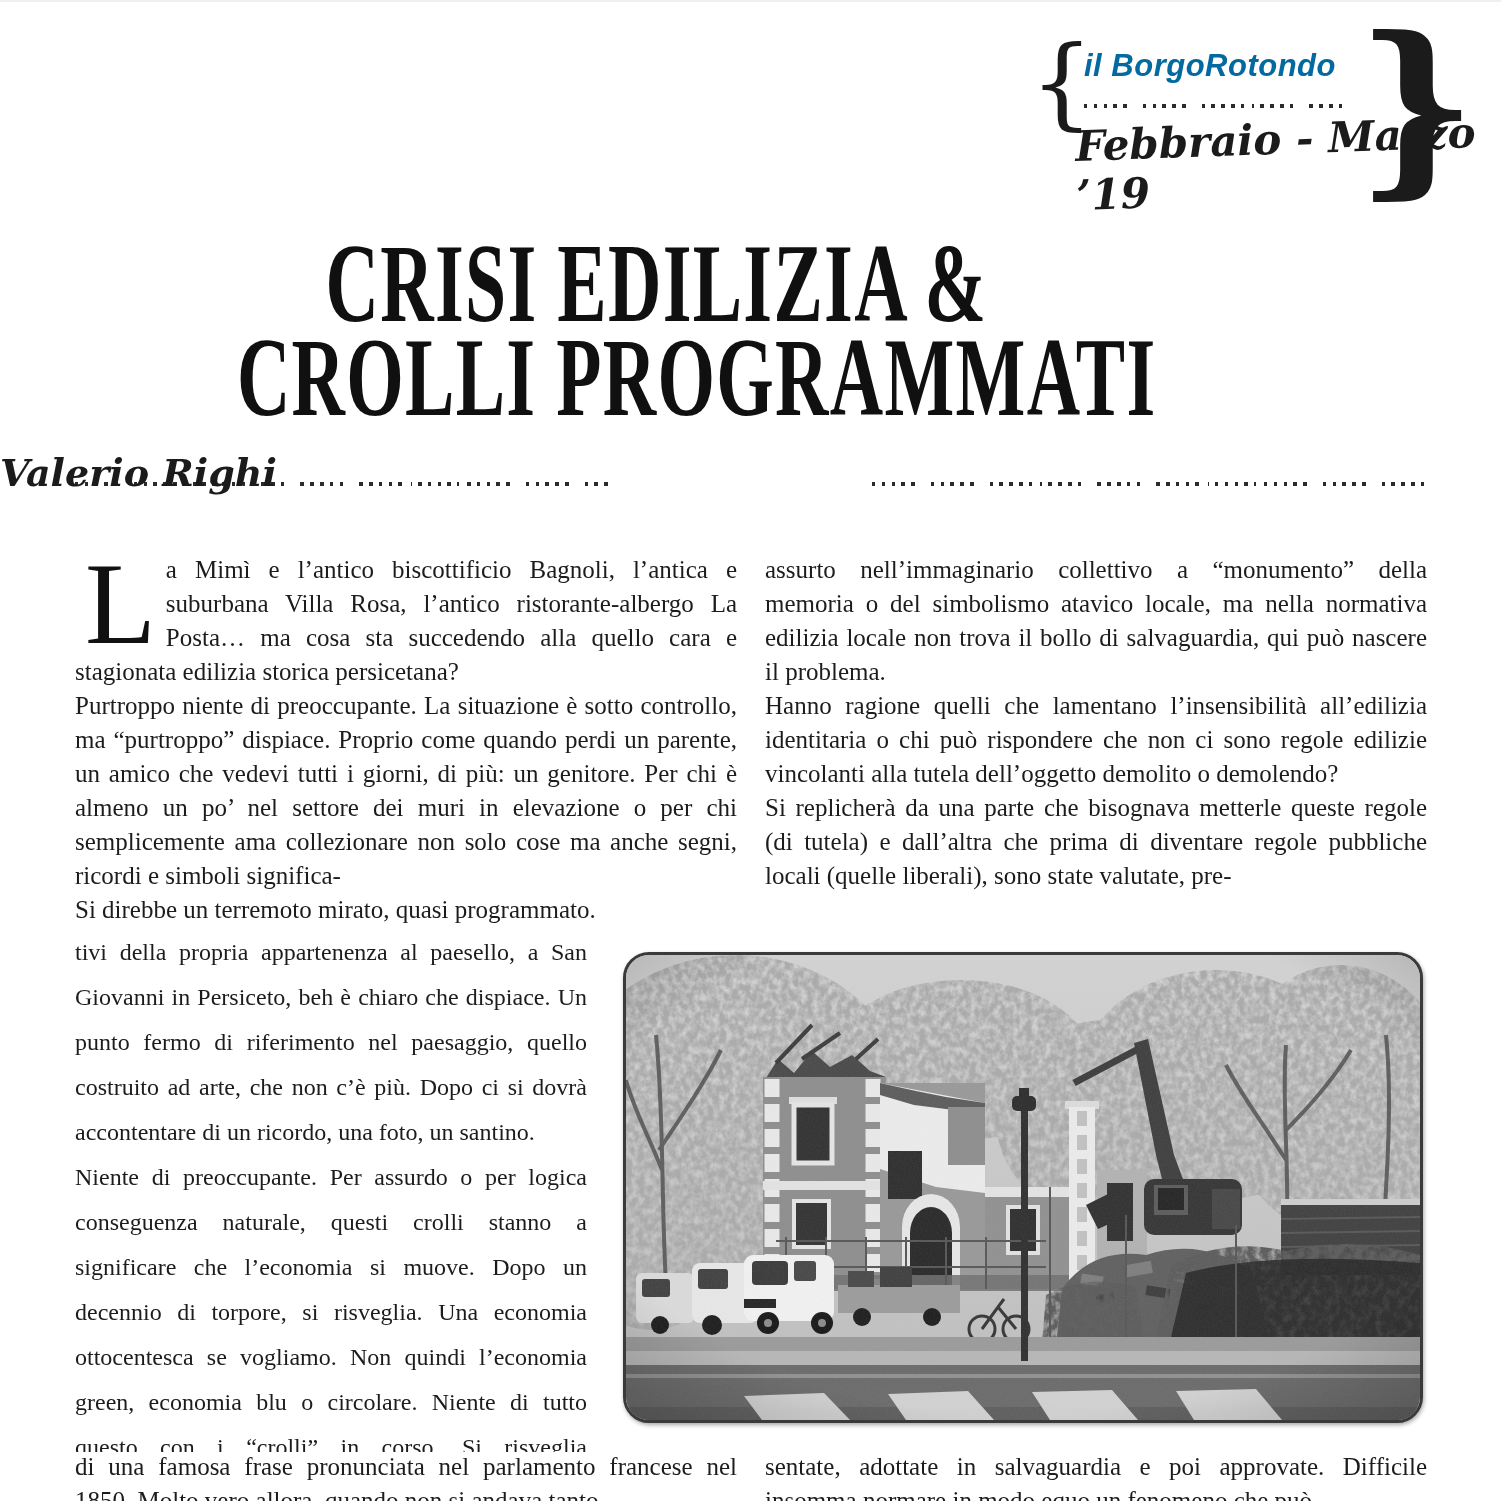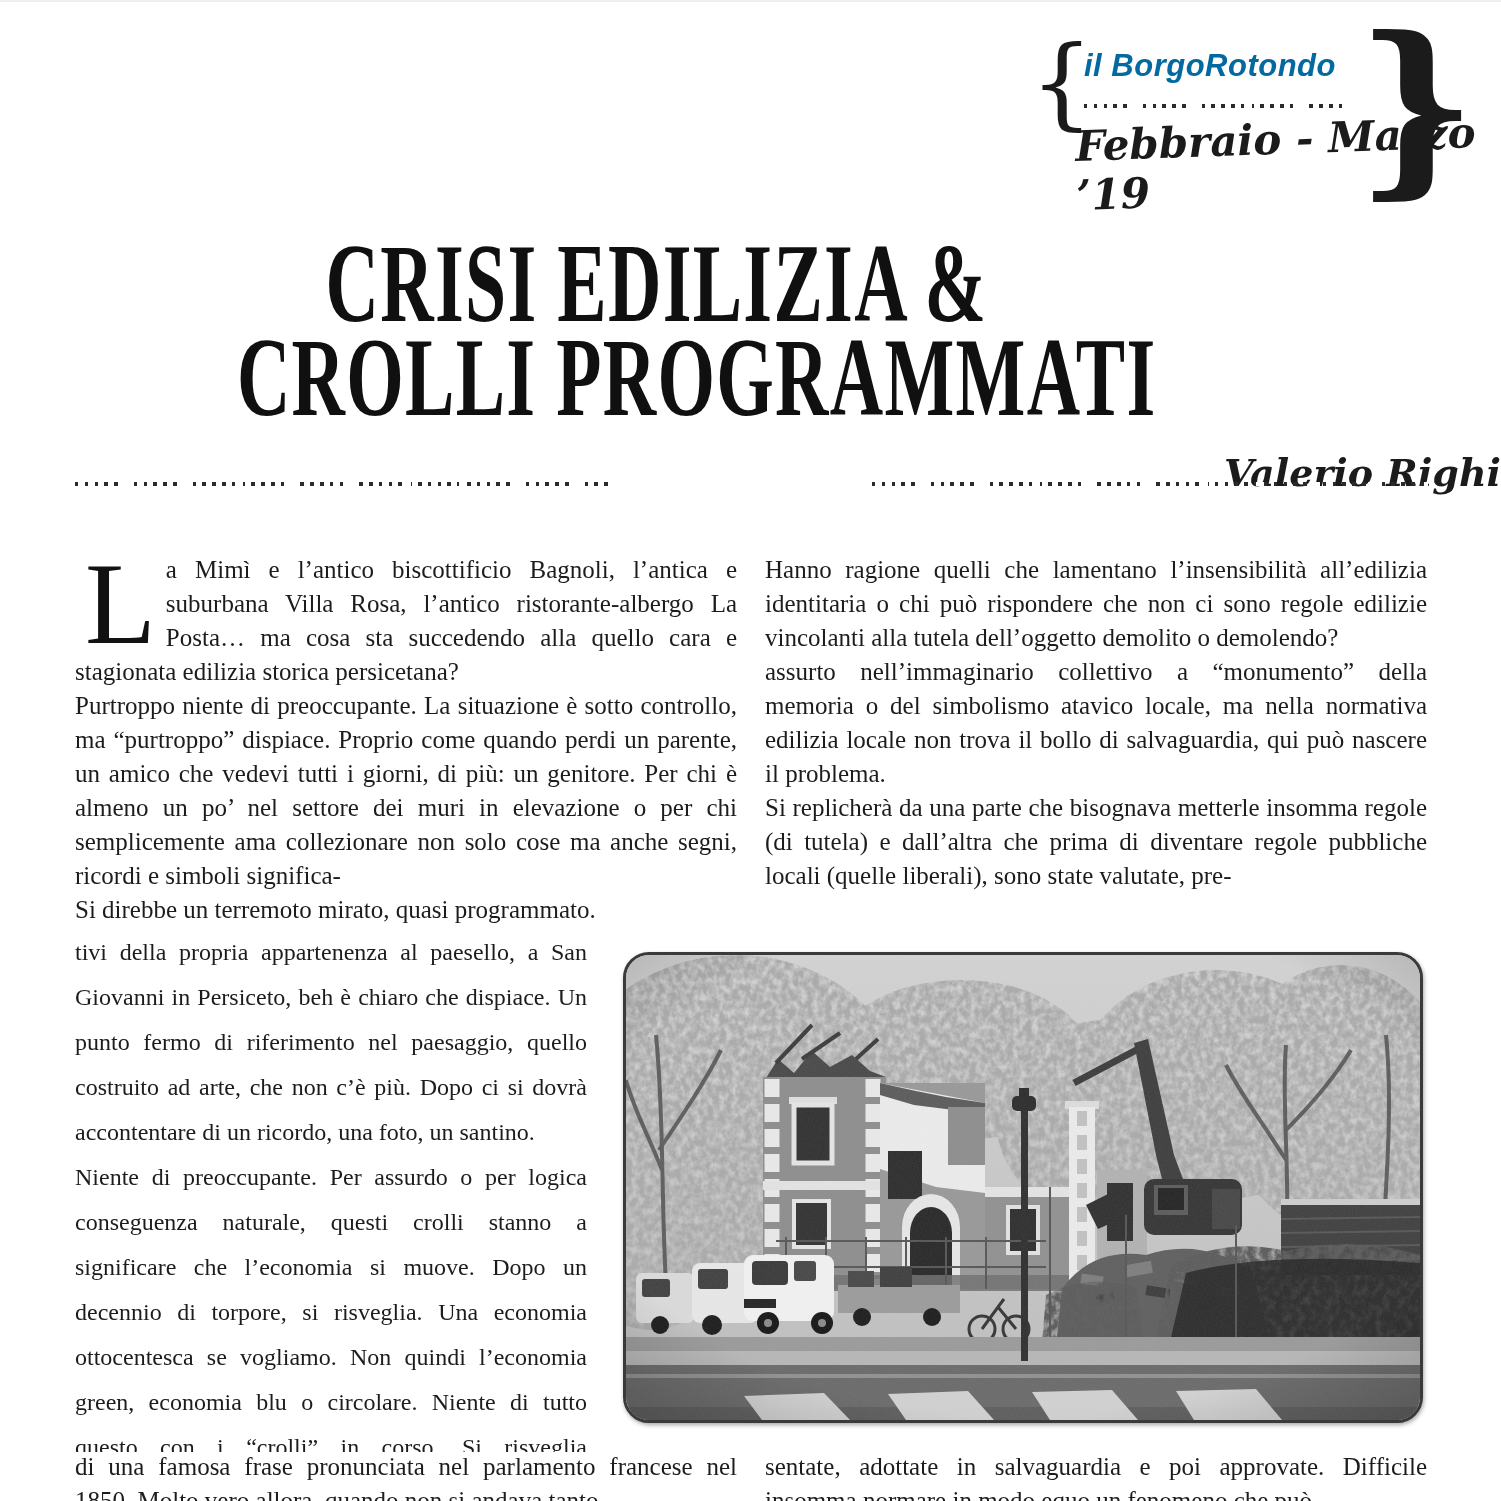--- a/index.html
+++ b/index.html
@@ -21,21 +21,21 @@
   .dotted{
     background:
       repeating-linear-gradient(90deg, transparent 0 48px, #ffffff 48px 56px),
       repeating-linear-gradient(90deg, #2b2b2b 0 3.5px, transparent 3.5px 9.8px);
   }
 
   
   .title{left:0;top:234px;width:1312px;text-align:center;color:#101010;}
   .title-line{display:block;height:94px;line-height:94px;white-space:nowrap;}
   .title-line>span{display:inline-block;font-size:112px;font-weight:bold;letter-spacing:2px;transform:scaleX(0.66);}
-  .author{left:0;top:448px;width:1501px;text-align:right;font-family:"DejaVu Serif",serif;font-style:italic;font-weight:bold;font-size:38px;color:#1b1b1b;}
+  .author{left:0;top:448px;width:1501px;text-align:left;font-family:"DejaVu Serif",serif;font-style:italic;font-weight:bold;font-size:38px;color:#1b1b1b;}
   .author-rule-left{left:75px;top:480px;width:537px;height:4px;}
   .author-rule-right{left:872px;top:480px;width:556px;height:4px;}
 
   
   .body-text p{margin:0;text-align:justify;hyphens:auto;}
   .blockA{left:75px;top:551px;width:662px;height:385px;overflow:hidden;font-size:25px;line-height:34px;}
   .blockB{left:75px;top:928px;width:512px;height:522px;overflow:hidden;font-size:24px;line-height:45px;}
   .blockC{left:75px;top:1448px;width:662px;height:70px;overflow:hidden;font-size:25px;line-height:34px;}
   .blockD{left:765px;top:551px;width:662px;height:392px;overflow:hidden;font-size:25px;line-height:34px;}
   .blockE{left:765px;top:1448px;width:662px;height:70px;overflow:hidden;font-size:25px;line-height:34px;}
@@ -76,23 +76,23 @@
 <div class="abs blockB body-text">
   <p>tivi della propria appartenenza al paesello, a San Giovanni in Persiceto, beh è chiaro che dispiace. Un punto fermo di riferimento nel paesaggio, quello costruito ad arte, che non c’è più. Dopo ci si dovrà accontentare di un ricordo, una foto, un santino.</p>
   <p>Niente di preoccupante. Per assurdo o per logica conseguenza naturale, questi crolli stanno a significare che l’economia si muove. Dopo un decennio di torpore, si risveglia. Una economia ottocentesca se vogliamo. Non quindi l’economia green, economia blu o circolare. Niente di tutto questo con i “crolli” in corso. Si risveglia ciclicamente l’economia del mattone. Quella economia che diceva “fin che le costruzioni vanno tutto va”. Traduzione</p>
 </div>
 
 <div class="abs blockC body-text">
   <p>di una famosa frase pronunciata nel parlamento francese nel 1850. Molto vero allora, quando non si andava tanto</p>
 </div>
 
 <div class="abs blockD body-text">
+  <p>assurto nell’immaginario collettivo a “monumento” della memoria o del simbolismo atavico locale, ma nella normativa edilizia locale non trova il bollo di salvaguardia, qui può nascere il problema.</p>
   <p>Hanno ragione quelli che lamentano l’insensibilità all’edilizia identitaria o chi può rispondere che non ci sono regole edilizie vincolanti alla tutela dell’oggetto demolito o demolendo?</p>
-  <p>assurto nell’immaginario collettivo a “monumento” della memoria o del simbolismo atavico locale, ma nella normativa edilizia locale non trova il bollo di salvaguardia, qui può nascere il problema.</p>
-  <p>Si replicherà da una parte che bisognava metterle insomma regole (di tutela) e dall’altra che prima di diventare regole pubbliche locali (quelle liberali), sono state valutate, pre-</p>
+  <p>Si replicherà da una parte che bisognava metterle queste regole (di tutela) e dall’altra che prima di diventare regole pubbliche locali (quelle liberali), sono state valutate, pre-</p>
 </div>
 
 <div class="abs blockE body-text">
   <p>sentate, adottate in salvaguardia e poi approvate. Difficile insomma normare in modo equo un fenomeno che può</p>
 </div>
 
 <div class="abs photo" role="img" title="Demolizione di un edificio storico: villa a due piani parzialmente demolita con escavatore, furgoni bianchi parcheggiati, lampione e strisce pedonali, alberi spogli sullo sfondo">
   <svg width="794" height="465" viewBox="0 0 794 465" xmlns="http://www.w3.org/2000/svg">
     <defs>
       <linearGradient id="sky" x1="0" y1="0" x2="0" y2="1">

